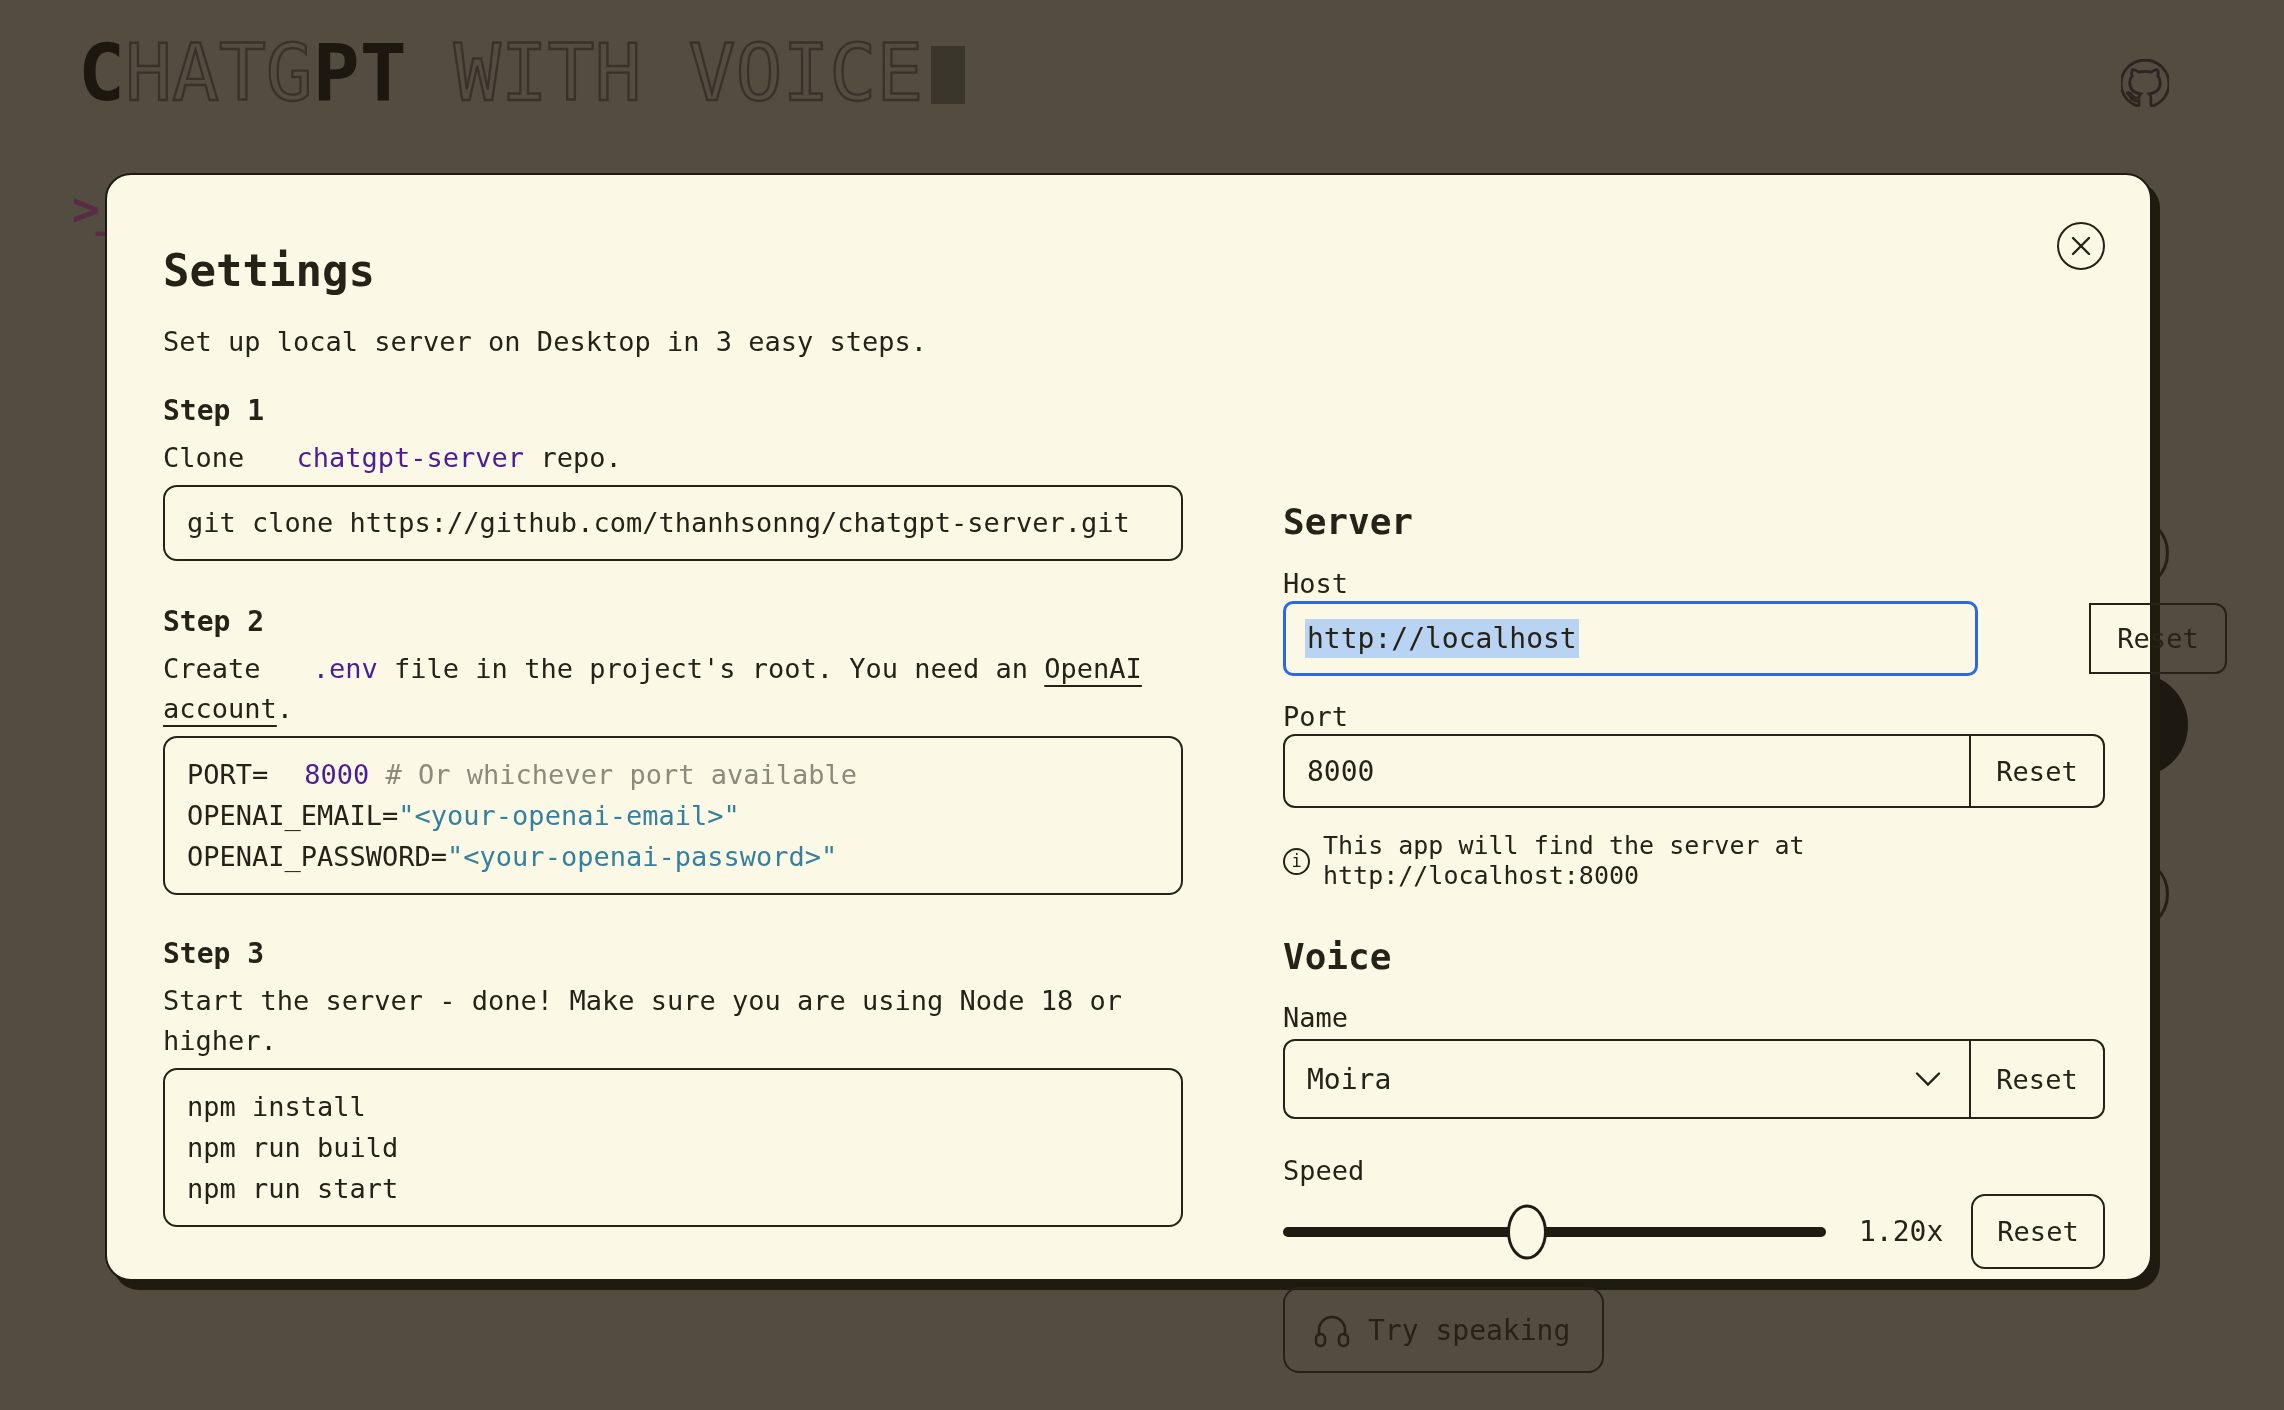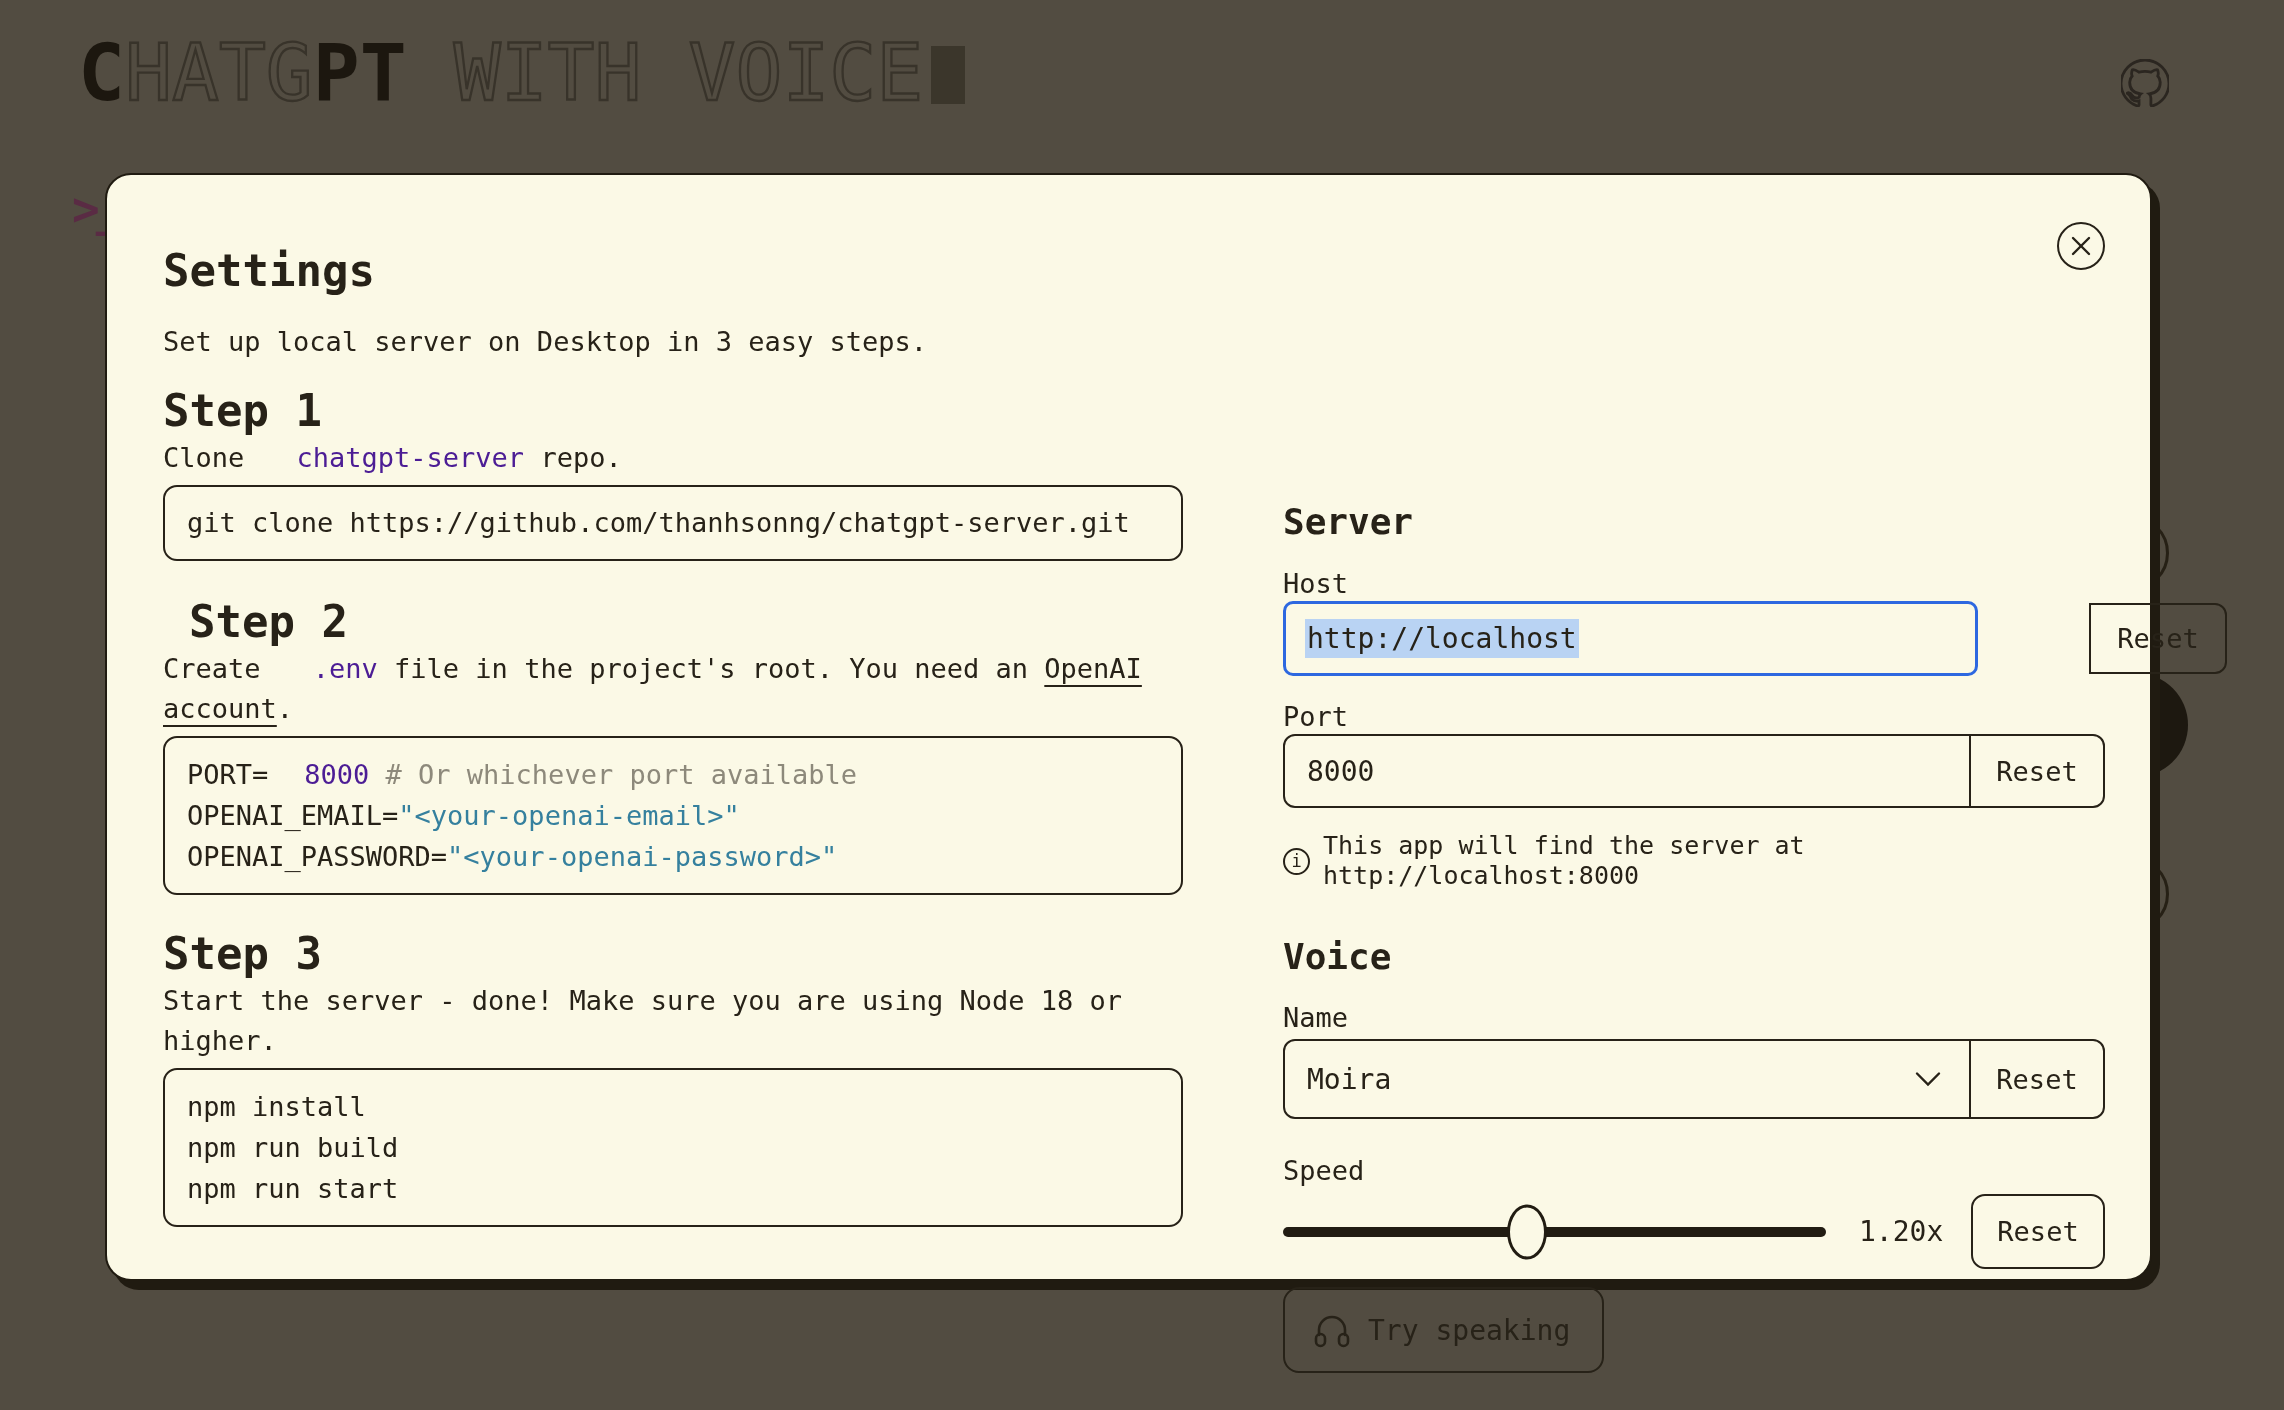--- a/index.html
+++ b/index.html
@@ -59,23 +59,23 @@
     display: flex; align-items: center; justify-content: center; cursor: pointer;
   }
   .modal-title { font-size: 44px; font-weight: 700; line-height: 52px; }
   .modal-subtitle { margin-top: 27px; font-size: 27px; line-height: 36px; }
 
   .columns { display: flex; }
   .col-left { width: 1020px; }
   .col-right { width: 822px; margin-left: 100px; padding-top: 142px; }
 
   
-  .step-heading { font-size: 44px; font-weight: 700; line-height: 42px; }
+  .step-heading { font-size: 28px; font-weight: 700; line-height: 42px; }
   .mt-step1 { margin-top: 30px; }
-  .mt-step  { margin-top: 40px; margin-left: 26px; }
+  .mt-step  { margin-top: 40px; }
   .mt-step3 { margin-top: 38px; }
   .step-desc { margin-top: 6px; font-size: 27px; line-height: 40px; max-width: 1020px; }
   .seg-pink { color: #4c1d95; margin-left: 36px; }
   .seg-link { text-decoration: underline; text-decoration-thickness: 2px; text-underline-offset: 7px; cursor: pointer; }
   .seg-comment { color: #8d897b; }
   .seg-string { color: #35809e; }
   .code-box {
     margin-top: 7px; width: 1020px;
     border: 2px solid #272218; border-radius: 14px;
     background: #fbf9e6;

